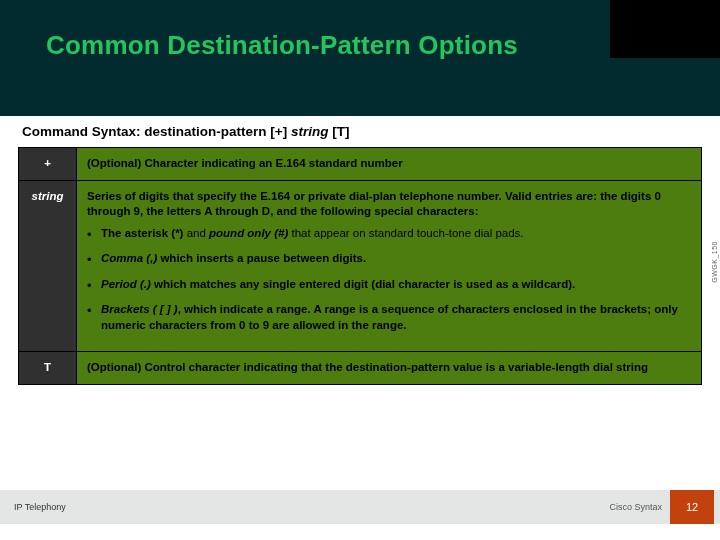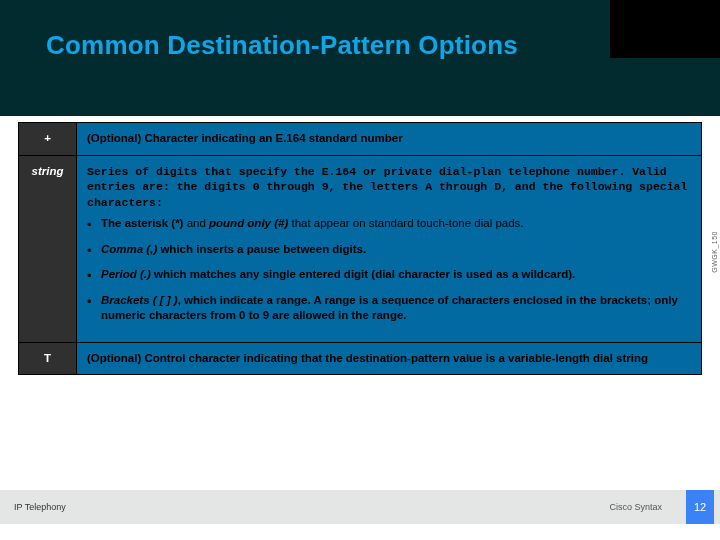--- a/index.html
+++ b/index.html
@@ -12,21 +12,21 @@
     position: relative;
   }
   .corner-block {
     position: absolute; top: 0; right: 0;
     width: 110px; height: 58px;
     background: #000;
   }
   .slide-title {
     position: absolute;
     top: 30px; left: 46px;
-    color: #0ea5e9;
+    color: #22c55e;
     font-size: 26px;
     font-weight: bold;
     letter-spacing: 0.2px;
   }
 
   .content-area {
     background: #fff;
     width: 100%;
     padding: 6px 18px 8px 18px;
     position: relative;
@@ -55,26 +55,26 @@
     width: 58px;
     background: #303030;
     color: #fff;
     font-weight: bold;
     text-align: center;
     padding: 8px 4px;
     font-size: 13px;
   }
   td.key.italic { font-style: italic; }
   td.desc {
-    background: #0369a1;
+    background: #4d7c0f;
     color: #000;
     padding: 8px 10px;
     margin-left: 15px;
   }
-  td.desc .lead { font-weight: bold; display: block; margin-bottom: 6px; font-family: Liberation Mono, monospace; }
+  td.desc .lead { font-weight: bold; display: block; margin-bottom: 6px; }
   ul.bullets { list-style: none; padding-left: 4px; }
   ul.bullets li { margin: 6px 0 10px 0; padding-left: 10px; position: relative; }
   ul.bullets li::before { content: "•"; position: absolute; left: -4px; top: 0; font-size: 13px; }
   ul.bullets li b { font-weight: bold; }
   ul.bullets li .bi { font-weight: bold; font-style: italic; }
 
   .side-watermark {
     position: absolute;
     right: 2px; bottom: 110px;
     font-size: 7px; color: #666;
@@ -91,35 +91,42 @@
     display: flex;
     align-items: center;
     font-size: 9px;
     color: #333;
   }
   .footer .f-left { position: absolute; left: 14px; }
   .footer .f-center { position: absolute; left: 162px; }
   .footer .f-right { position: absolute; right: 58px; color: #555; }
   .footer .f-page {
     position: absolute; right: 6px; top: 0; bottom: 0;
-    width: 28px; background: #3b82f6; color: #fff;
+    width: 44px; background: #c2410c; color: #fff;
     display: flex; align-items: center; justify-content: center;
     font-size: 11px;
   }
 </style>
 </head>
 <body>
 
 <div class="top-band">
   <div class="corner-block"></div>
   <div class="slide-title">Common Destination-Pattern Options</div>
 </div>
 
 <div class="content-area">
 
+  <div class="syntax-header">
+    <span>Command Syntax:</span>
+    <span>destination-pattern</span>
+    <span>[+]</span>
+    <span class="kw-string">string</span>
+    <span>[T]</span>
+  </div>
 
   <table class="options">
     <tbody>
         <tr>
       <td class="key">+</td>
       <td class="desc">
         <b>(Optional) Character indicating an E.164 standard number</b>
       </td>
     </tr>
     <tr>

